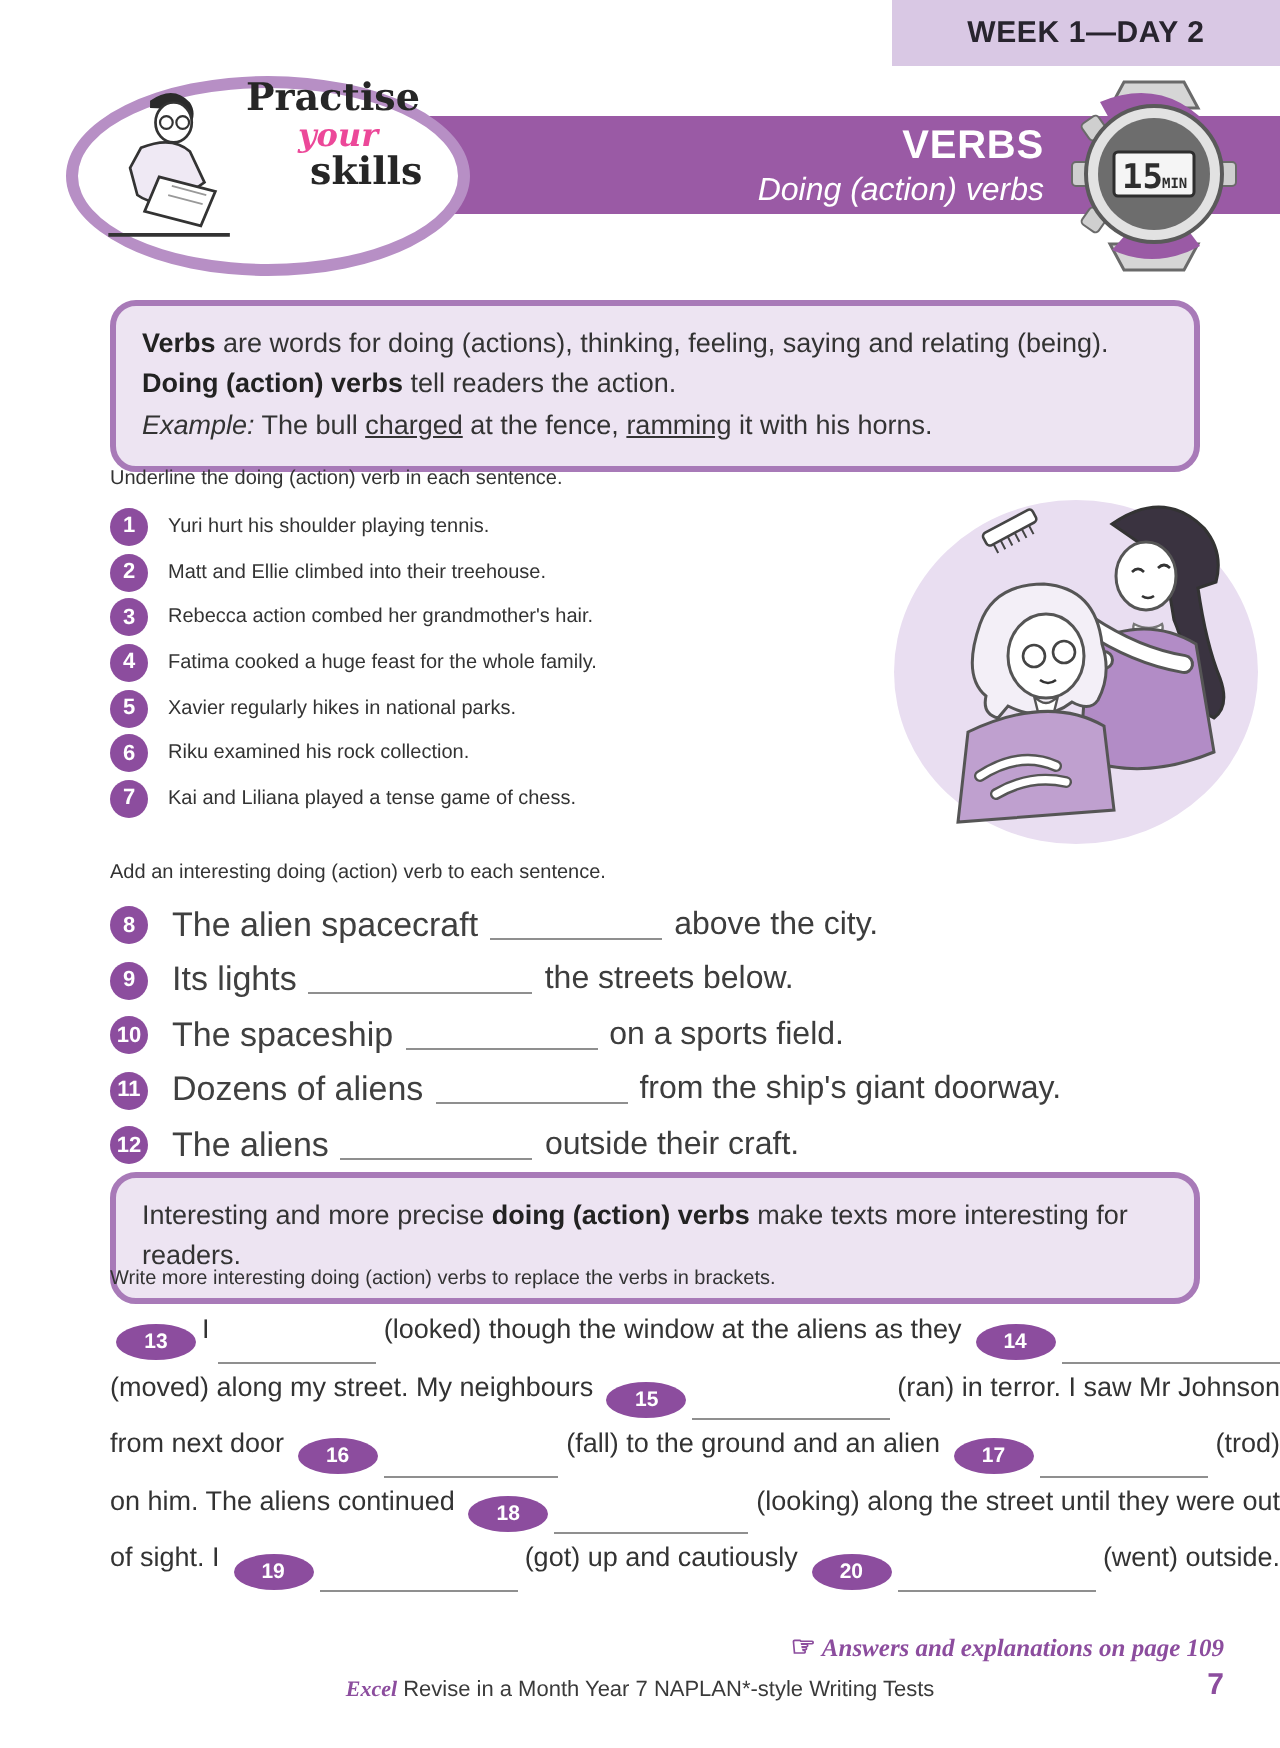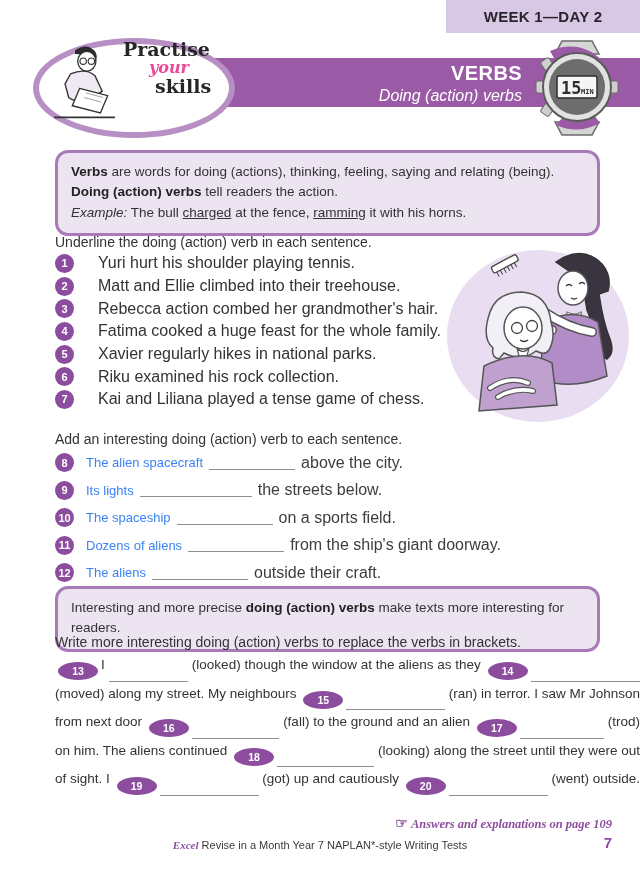--- a/index.html
+++ b/index.html
@@ -35,36 +35,36 @@
     position:absolute; left:55px; width:545px; box-sizing:border-box;
     border:3px solid #a87ab8; background:#ede4f2; border-radius:13px;
     padding:9px 13px 10px 13px; font-size:13.5px; line-height:1.5; color:#333;
   }
   .info-box b { color:#222; }
   .ib1 { top:150px; }
   .ib2 { top:586px; }
   .uline { text-decoration:underline; }
   .ital { font-style:italic; }
   
-  .instruction { position:absolute; left:55px; font-size:14px; color:#333; }
+  .instruction { position:absolute; left:55px; font-size:10px; color:#333; }
   .ins1 { top:234px; }
   .ins2 { top:431px; }
   .ins3 { top:634px; }
   
   .list1 { position:absolute; left:55px; top:252px; width:390px; }
   .list1 .row { display:flex; align-items:center; height:22.7px; }
   .list2 { position:absolute; left:55px; top:449px; width:545px; }
   .list2 .row { display:flex; align-items:center; height:27.5px; }
   .numc {
     display:inline-flex; flex:0 0 auto; width:19px; height:19px; border-radius:50%;
     background:#8c4d9e; color:#fff; font-weight:bold; font-size:11px;
     align-items:center; justify-content:center;
   }
-  .row .txt { margin-left:24px; font-size:16px; color:#333; white-space:pre; }
-  .row .txt2 { margin-left:12px; font-size:13px; color:#3b82f6; white-space:pre; }
+  .row .txt { margin-left:10px; font-size:10px; color:#333; white-space:pre; }
+  .row .txt2 { margin-left:12px; font-size:17px; color:#404040; white-space:pre; }
   .blank { display:inline-block; border-bottom:1px solid #8f8f8f; height:13px; }
   .row .blank { margin:0 6px; }
   
   .illus { position:absolute; top:236px; right:6px; width:194px; height:190px; }
   
   .para { position:absolute; left:55px; top:657px; width:585px; font-size:13.5px; color:#333; }
   .para .pline { height:28.6px; display:flex; align-items:baseline; }
   .para .ptext { white-space:pre; }
   .para .numc { align-self:center; margin:0 3px; width:40px; height:18px; font-size:10.5px; }
   .para .blank { align-self:flex-end; margin-bottom:4px; }

